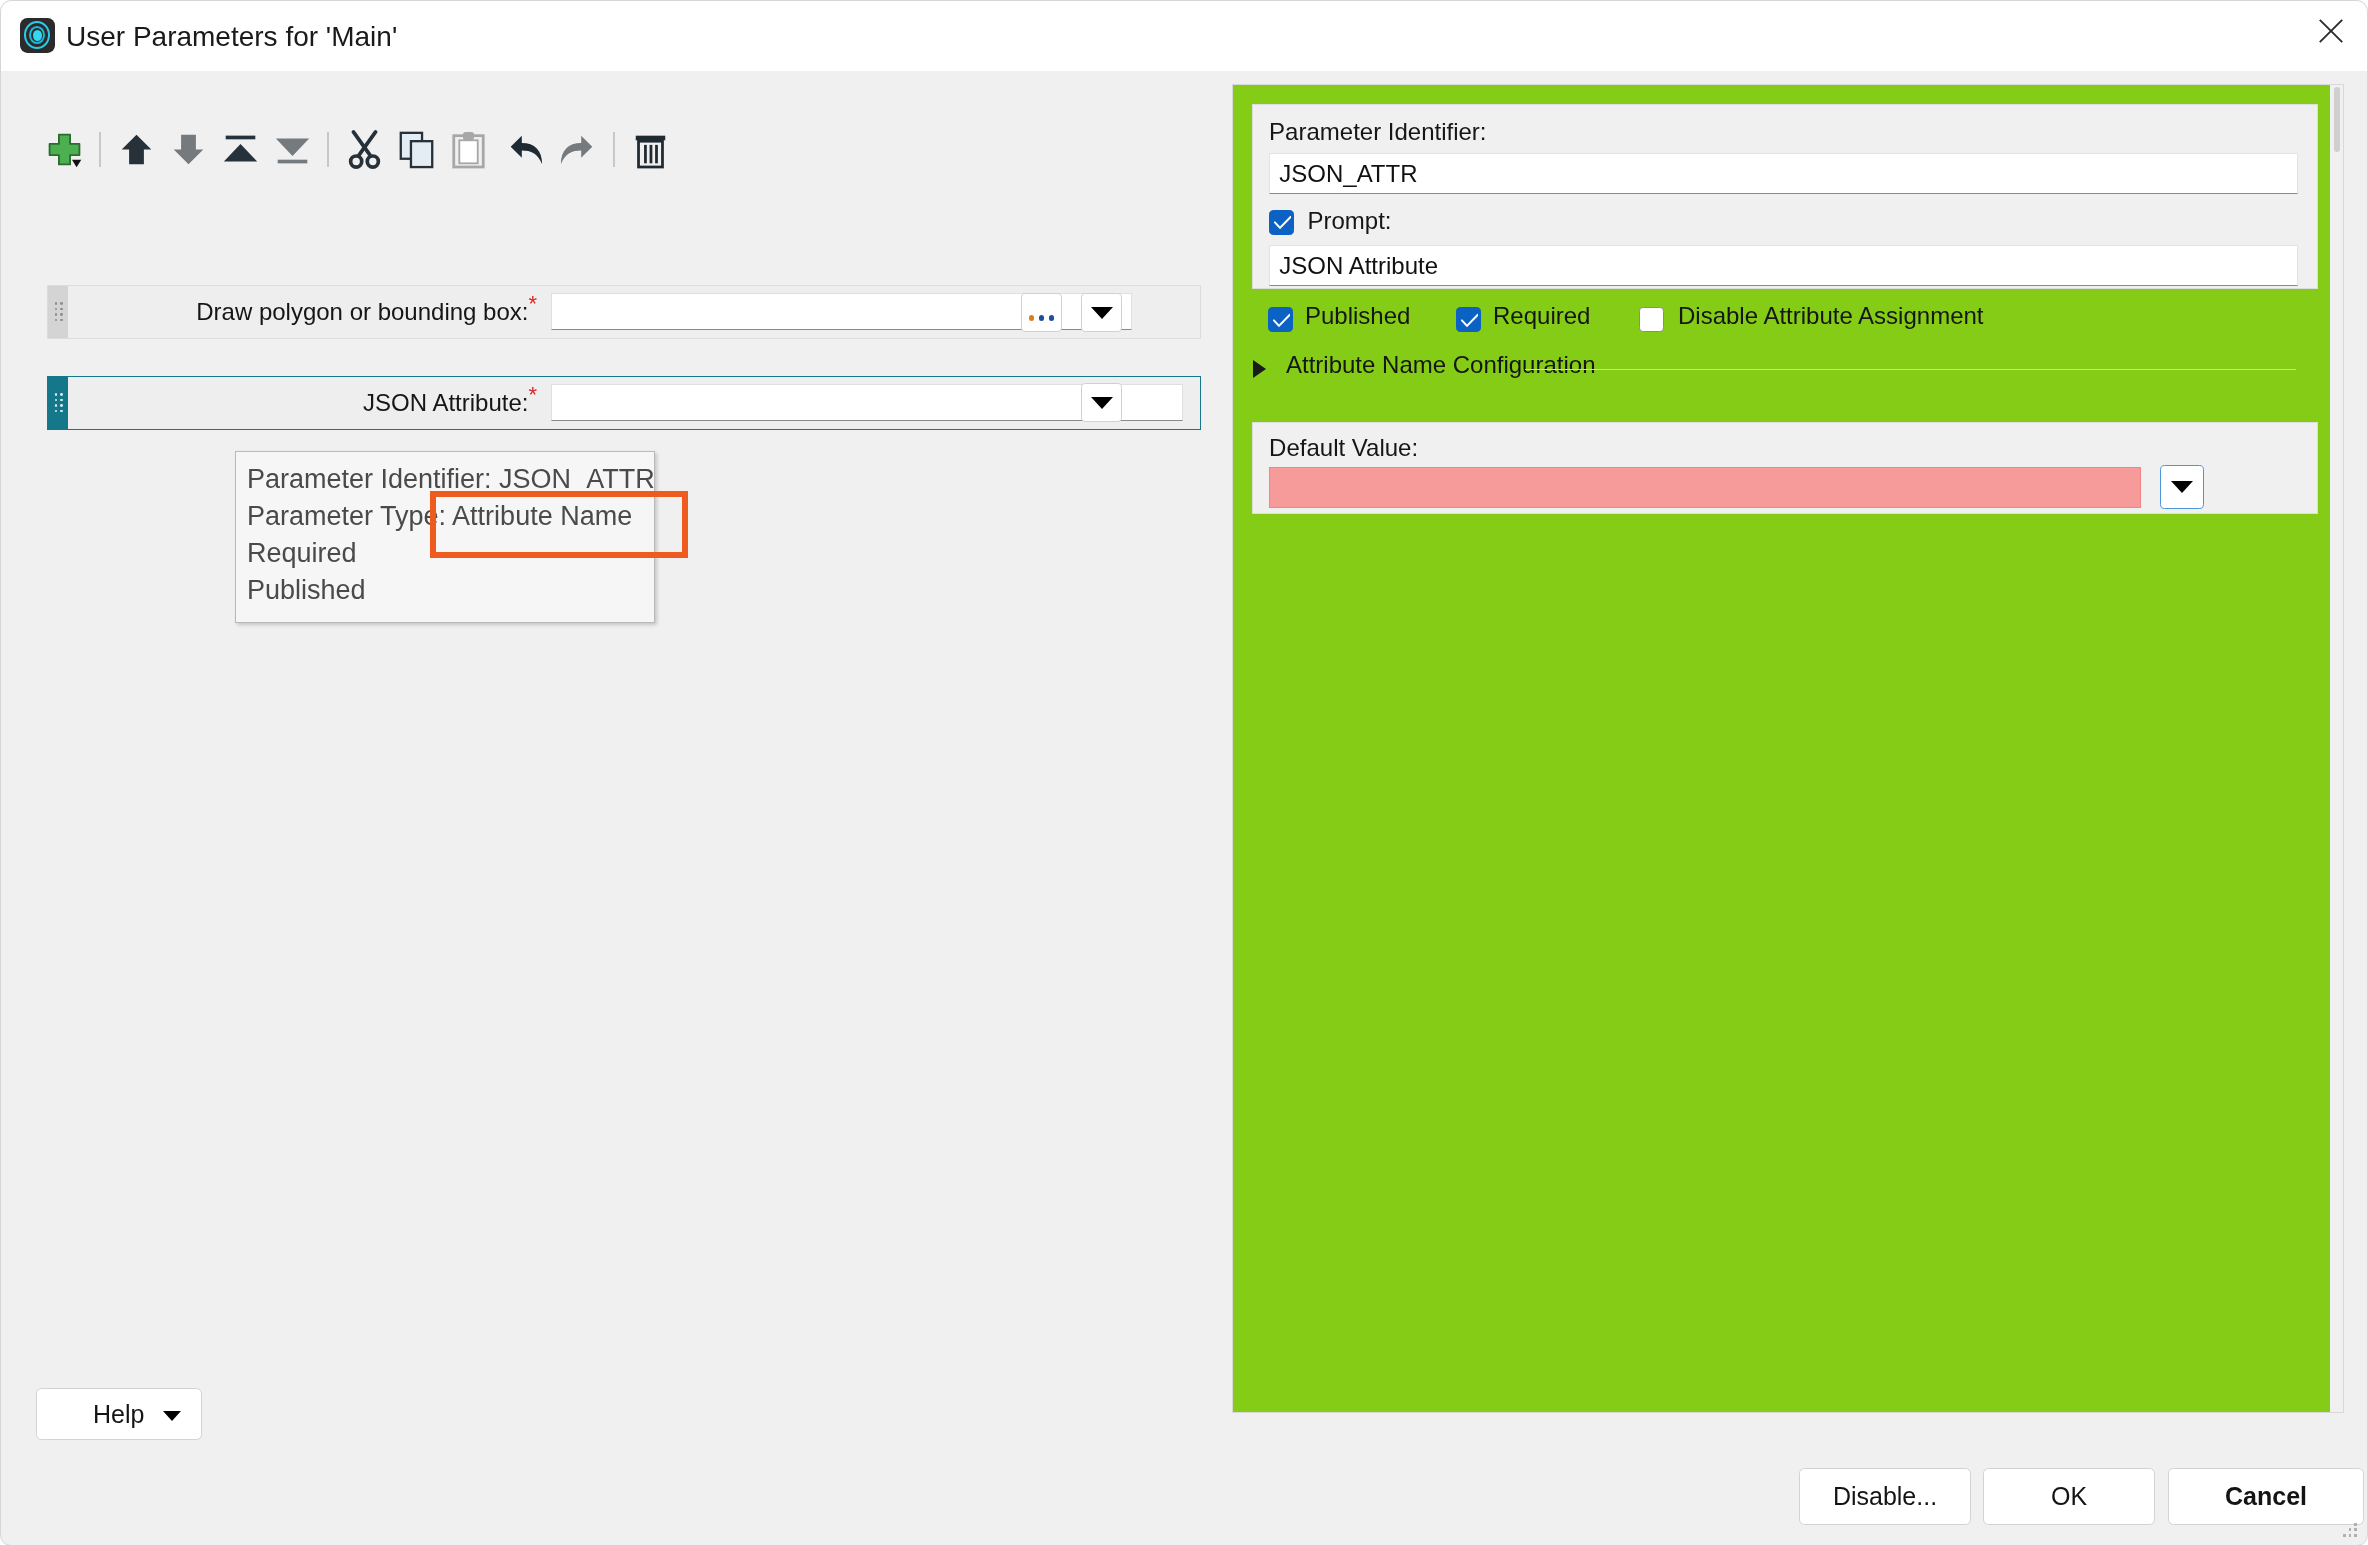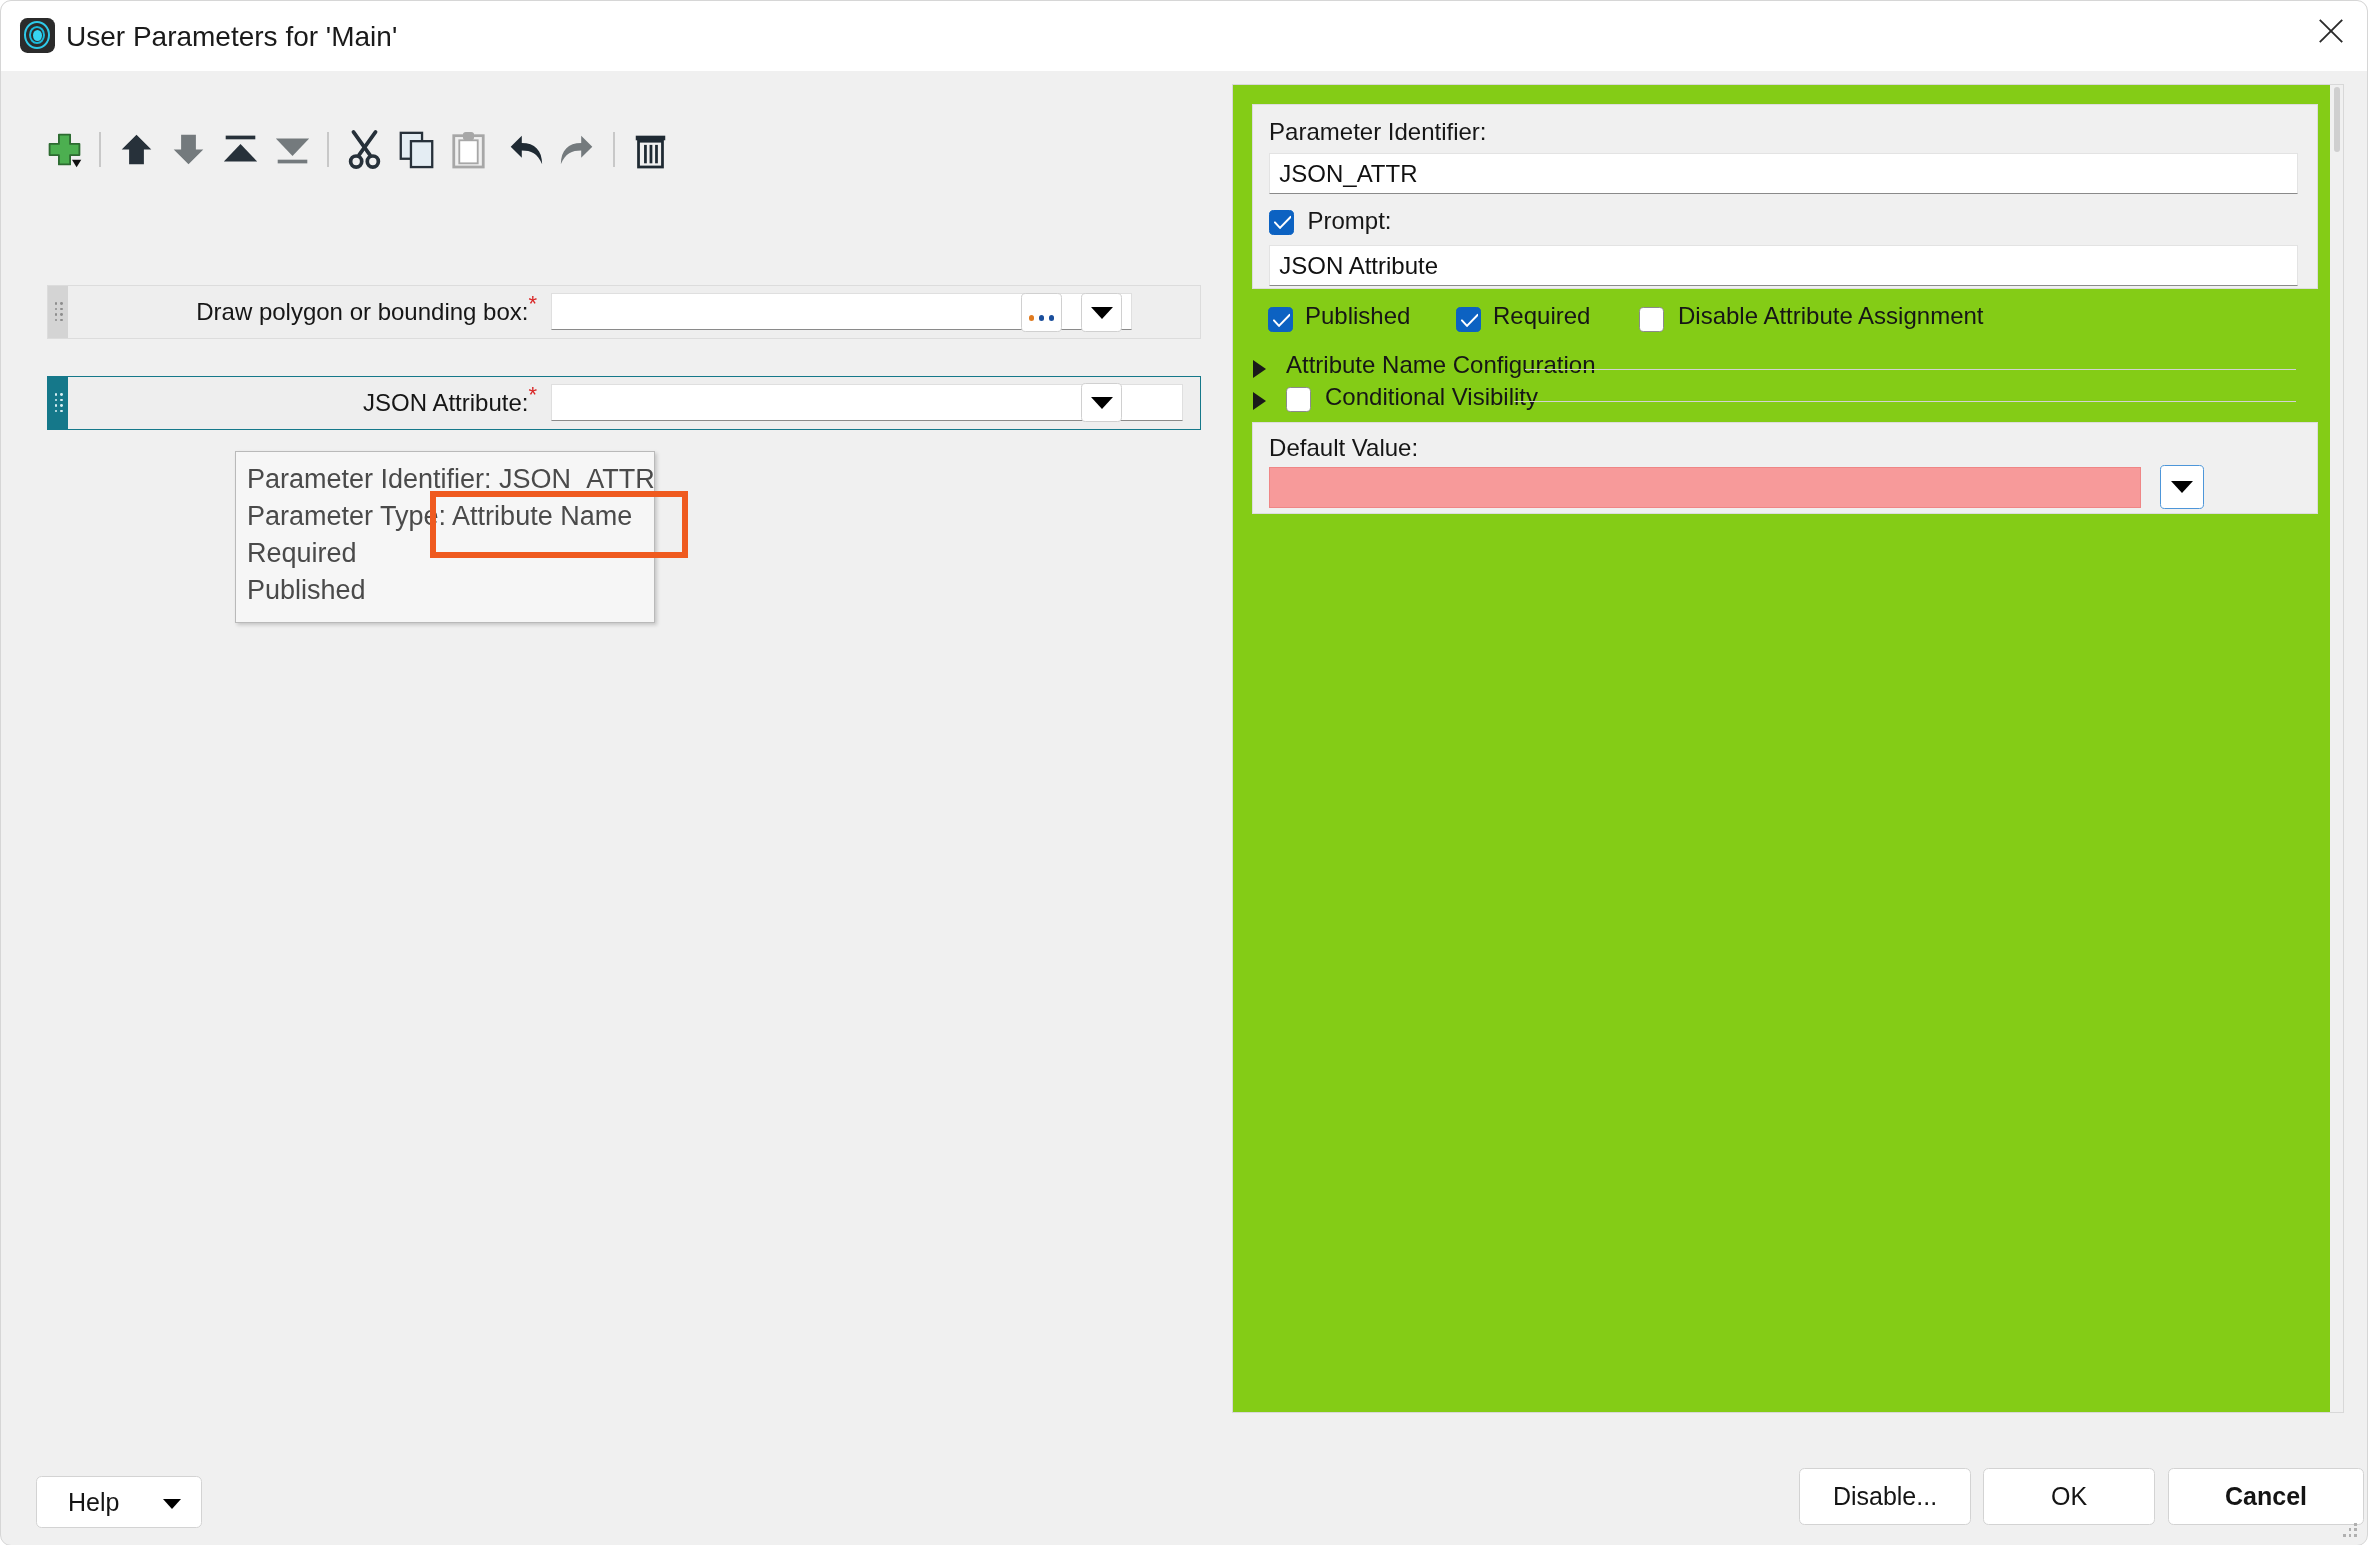--- a/index.html
+++ b/index.html
@@ -346,24 +346,24 @@
     box-sizing: border-box;
     font-size: 25px;
     color: #141414;
     display: flex;
     align-items: center;
     justify-content: center;
     cursor: pointer;
     white-space: nowrap;
   }
   .help-btn {
-    left: 35px; top: 1475px;
+    left: 35px; top: 1387px;
     width: 166px; height: 52px;
     justify-content: flex-start;
-    padding-left: 31px;
+    padding-left: 56px;
   }
   .help-caret {
     position: absolute;
     right: 20px; top: 22px;
     width: 0; height: 0;
     border-left: 9.2px solid transparent;
     border-right: 9.2px solid transparent;
     border-top: 10px solid #000;
   }
   .preview-btn { left: 1798px; top: 1467px; width: 172px; height: 57px; }
@@ -586,26 +586,20 @@
 
     <div class="cbx off" style="left:406px; top:222px;"></div>
     <div class="cbx-label" style="left:445px; top:217px;">Disable Attribute Assignment</div>
 
     <div class="section-row" style="left:20px; top:268px; width:1043px;padding-left:48px;">
       <div class="sec-tri"></div>
       <div class="sec-title" style="left:33px;">Attribute Name Configuration</div>
       <div class="sec-rule" style="left:272px; width:771px;"></div>
     </div>
 
-    <div class="section-row" style="left:20px; top:300px; width:1043px;">
-      <div class="sec-tri"></div>
-      <div class="cbx off" style="left:33px; top:1.8px;"></div>
-      <div class="sec-title" style="left:72px;">Conditional Visibility</div>
-      <div class="sec-rule" style="left:261px; width:782px;"></div>
-    </div>
 
     <div class="group-box gb-bottom">
       <div class="field-label" style="left:16.6px; top:11px;">Default Value:</div>
       <div class="error-field" style="left:16.6px; top:44px; width:872px;"></div>
       <div class="sq-btn" style="left:907px; top:42px; width:44px; height:44px; border:1.8px solid #4d96d9;">
         <div class="caret-down-solid"></div>
       </div>
     </div>
 
   </div>

